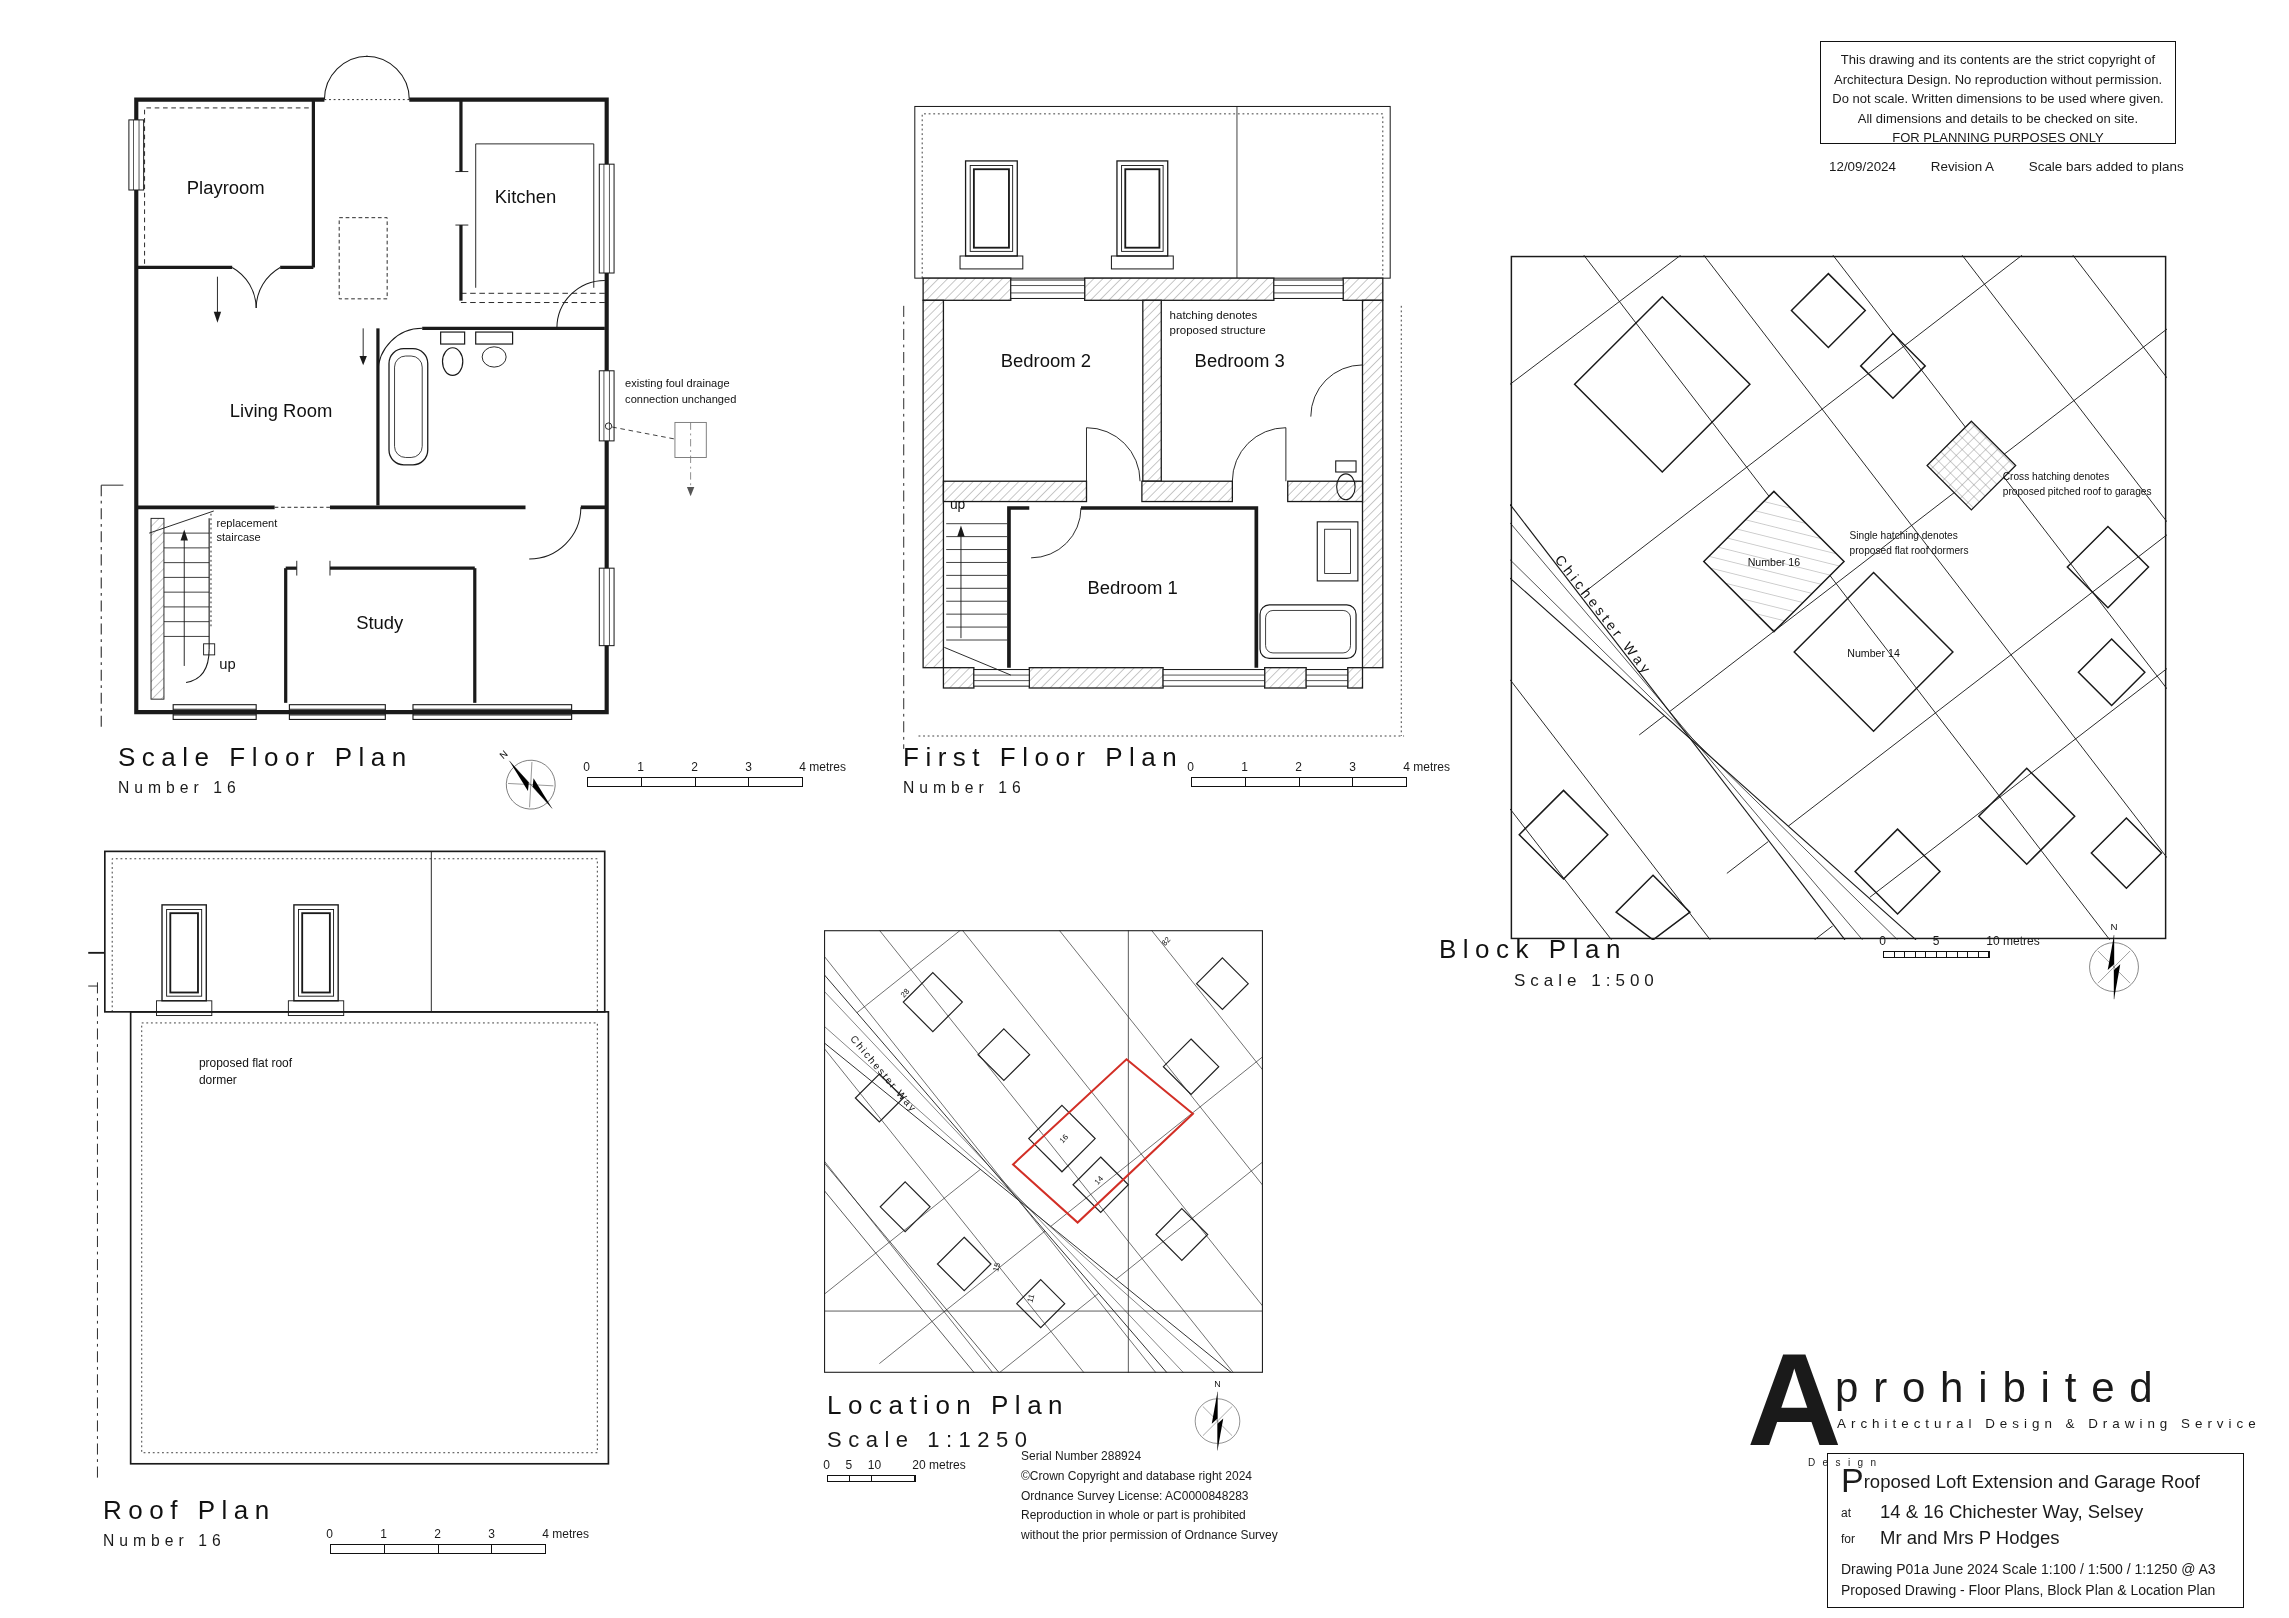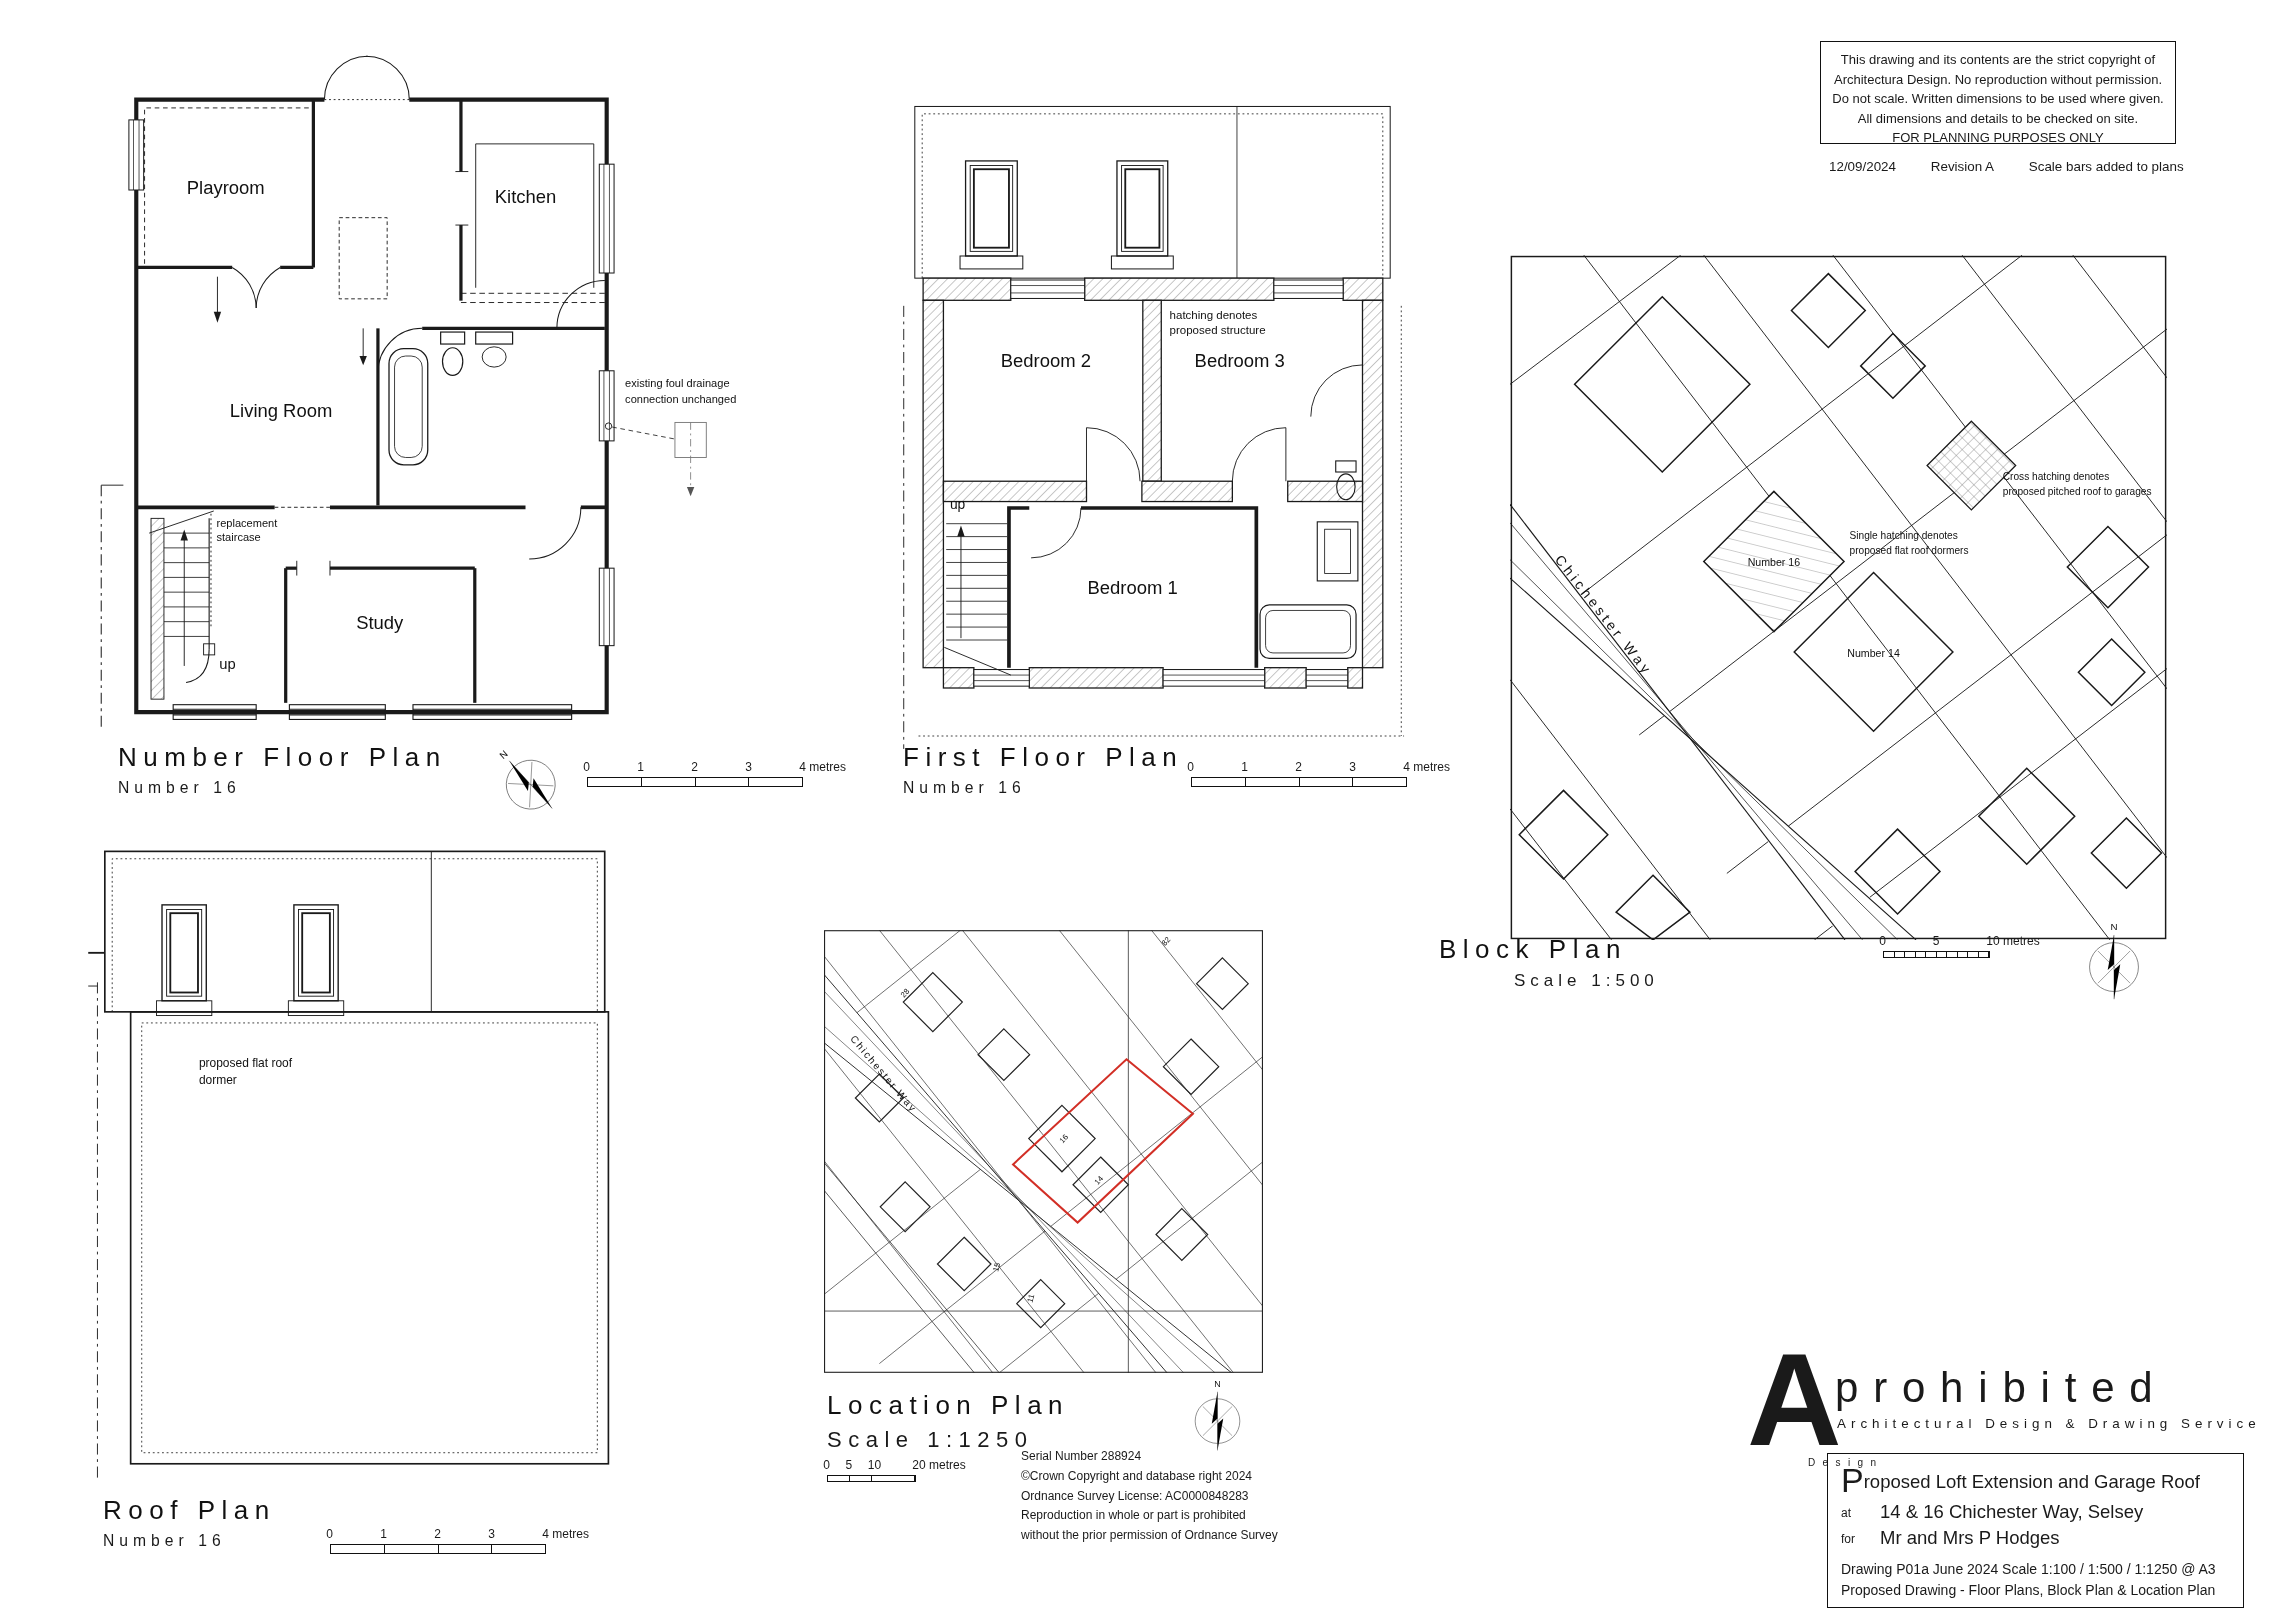--- a/index.html
+++ b/index.html
@@ -193,21 +193,21 @@
     <text x="470" y="160" text-anchor="middle">Kitchen</text>
     <text x="205" y="392" text-anchor="middle">Living Room</text>
     <text x="312" y="622" text-anchor="middle">Study</text>
     <text x="138" y="665" font-size="16">up</text>
     <text x="135" y="511" font-size="12">replacement</text>
     <text x="135" y="527" font-size="12">staircase</text>
     <text x="578" y="360" font-size="12">existing foul drainage</text>
     <text x="578" y="377" font-size="12">connection unchanged</text>
   </g>
 </svg>
-<div class="abs plan-title" style="left:118px;top:742px">Number Floor Plan</div>
+<div class="abs plan-title" style="left:118px;top:742px">Scale Floor Plan</div>
 <div class="abs plan-sub" style="left:118px;top:779px">Number 16</div>
 <div class="compass" style="left:491px;top:740px;width:72px;height:81px;transform:rotate(-42deg)">
   <svg width="72" height="81" viewBox="0 0 100 116">
     <text x="50" y="13" text-anchor="middle" font-size="14" fill="#111">N</text>
     <circle cx="50" cy="66" r="35" fill="none" stroke="#555" stroke-width="1"></circle>
     <line x1="27" y1="43" x2="73" y2="89" stroke="#555" stroke-width="0.8"></line>
     <line x1="73" y1="43" x2="27" y2="89" stroke="#555" stroke-width="0.8"></line>
     <line x1="50" y1="20" x2="50" y2="112" stroke="#555" stroke-width="0.8"></line>
     <polygon points="50,20 41,70 50,62" fill="#000"></polygon>
     <polygon points="50,112 59,62 50,70" fill="#000"></polygon>

